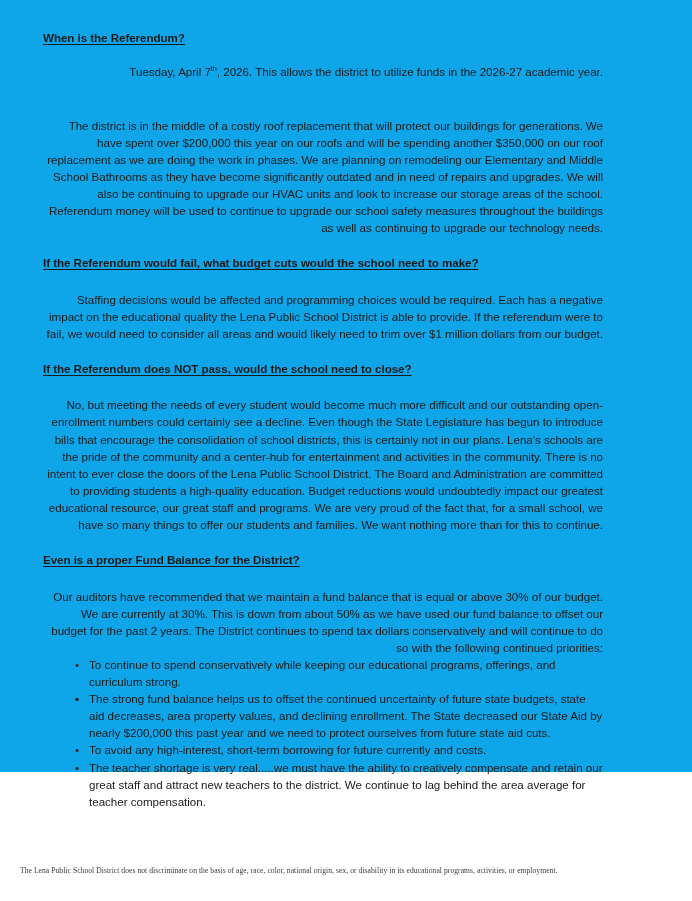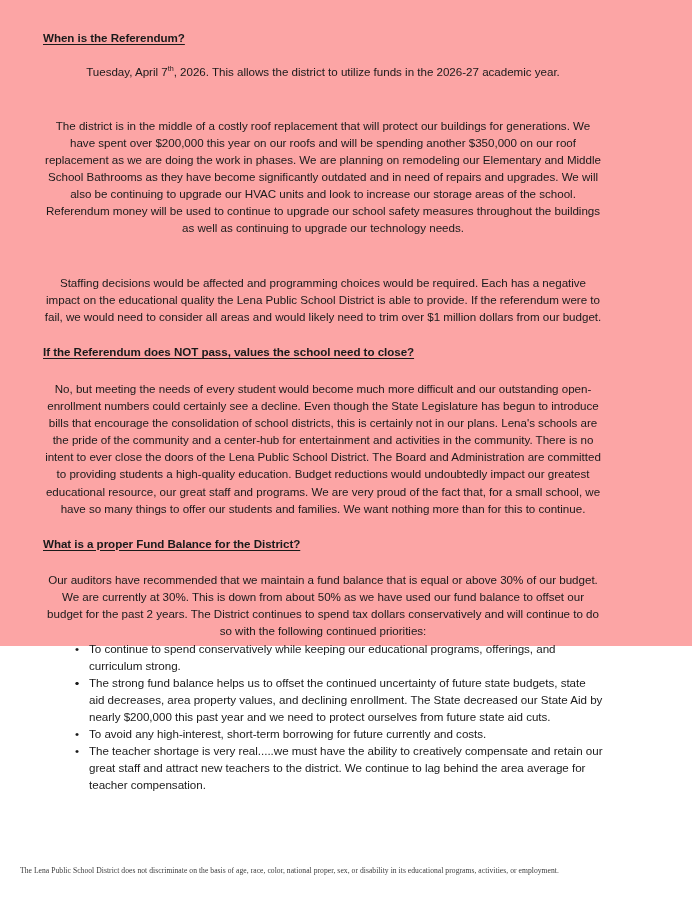--- a/index.html
+++ b/index.html
@@ -15,22 +15,22 @@
     overflow: hidden;
     font-family: "Liberation Sans", sans-serif;
     color: #1a1a1a;
     -webkit-font-smoothing: antialiased;
   }
   .page {
     position: absolute;
     left: 0;
     top: 0;
     width: 692px;
-    height: 646px;
-    background: #fca5a5;
+    height: 772px;
+    background: #0ea5e9;
     box-sizing: border-box;
   }
   .content {
     position: absolute;
     left: 43px;
     top: 30px;
     width: 560px;
   }
   h2.q-heading {
     font-size: 11.6px;
@@ -43,21 +43,21 @@
   h2.q-heading span.u {
     text-decoration: underline;
     text-underline-offset: 2px;
     text-decoration-thickness: 1px;
   }
   p.body-text {
     font-size: 11.6px;
     line-height: 1.475;
     margin: 0;
     padding: 0;
-    text-align: center;
+    text-align: right;
     letter-spacing: -0.02px;
   }
   .gap-md { height: 17px; }
   .gap-lg { height: 19px; }
   sup {
     font-size: 0.62em;
     vertical-align: super;
     line-height: 0;
   }
   ul.priorities {
@@ -100,37 +100,38 @@
 
     <h2 class="q-heading"><span class="u">When is the Referendum?</span></h2>
     <div class="gap-md"></div>
     <p class="body-text"><span>Tuesday, April 7</span><sup>th</sup><span>, 2026.  This allows the district to utilize funds in the 2026-27 academic year.</span></p>
     <div class="gap-md"></div>
 
     <div class="gap-lg"></div>
     <p class="body-text">The district is in the middle of a costly roof replacement that will protect our buildings for generations.  We have spent over $200,000 this year on our roofs and will be spending another $350,000 on our roof replacement as we are doing the work in phases.  We are planning on remodeling our Elementary and Middle School Bathrooms as they have become significantly outdated and in need of repairs and upgrades.  We will also be continuing to upgrade our HVAC units and look to increase our storage areas of the school.  Referendum money will be used to continue to upgrade our school safety measures throughout the buildings as well as continuing to upgrade our technology needs.</p>
     <div class="gap-lg"></div>
 
+    <h2 class="q-heading"><span class="u">If the Referendum would fail, what budget cuts would the school need to make?</span></h2>
     <div class="gap-lg"></div>
     <p class="body-text">Staffing decisions would be affected and programming choices would be required.  Each has a negative impact on the educational quality the Lena Public School District is able to provide.  If the referendum were to fail, we would need to consider all areas and would likely need to trim over $1 million dollars from our budget.</p>
     <div class="gap-lg"></div>
 
-    <h2 class="q-heading"><span class="u">If the Referendum does NOT pass, values the school need to close?</span></h2>
+    <h2 class="q-heading"><span class="u">If the Referendum does NOT pass, would the school need to close?</span></h2>
     <div class="gap-lg"></div>
     <p class="body-text">No, but meeting the needs of every student would become much more difficult and our outstanding open-enrollment numbers could certainly see a decline.  Even though the State Legislature has begun to introduce bills that encourage the consolidation of school districts, this is certainly not in our plans.  Lena's schools are the pride of the community and a center-hub for entertainment and activities in the community. There is no intent to ever close the doors of the Lena Public School District.  The Board and Administration are committed to providing students a high-quality education.  Budget reductions would undoubtedly impact our greatest educational resource, our great staff and programs.  We are very proud of the fact that, for a small school, we have so many things to offer our students and families.  We want nothing more than for this to continue.</p>
     <div class="gap-lg"></div>
 
-    <h2 class="q-heading"><span class="u">What is a proper Fund Balance for the District?</span></h2>
+    <h2 class="q-heading"><span class="u">Even is a proper Fund Balance for the District?</span></h2>
     <div class="gap-lg"></div>
     <p class="body-text">Our auditors have recommended that we maintain a fund balance that is equal or above 30% of our budget.  We are currently at 30%.  This is down from about 50% as we have used our fund balance to offset our budget for the past 2 years.  The District continues to spend tax dollars conservatively and will continue to do so with the following continued priorities:</p>
 
     <ul class="priorities">
       <li><span class="bullet">•</span><span>To continue to spend conservatively while keeping our educational programs, offerings, and curriculum strong.</span></li>
       <li><span class="bullet">•</span></li>
       <li><span class="bullet">•</span><span>The strong fund balance helps us to offset the continued uncertainty of future state budgets, state aid decreases, area property values, and declining enrollment.  The State decreased our State Aid by nearly $200,000 this past year and we need to protect ourselves from future state aid cuts.</span></li>
       <li><span class="bullet">•</span><span>To avoid any high-interest, short-term borrowing for future currently and costs.</span></li>
       <li><span class="bullet">•</span><span>The teacher shortage is very real.....we must have the ability to creatively compensate and retain our great staff and attract new teachers to the district.  We continue to lag behind the area average for teacher compensation.</span></li>
     </ul>
 
   </div>
 
-  <div class="footer-note">The Lena Public School District does not discriminate on the basis of age, race, color, national proper, sex, or disability in its educational programs, activities, or employment.</div>
+  <div class="footer-note">The Lena Public School District does not discriminate on the basis of age, race, color, national origin, sex, or disability in its educational programs, activities, or employment.</div>
 </div>
 
 </body></html>

